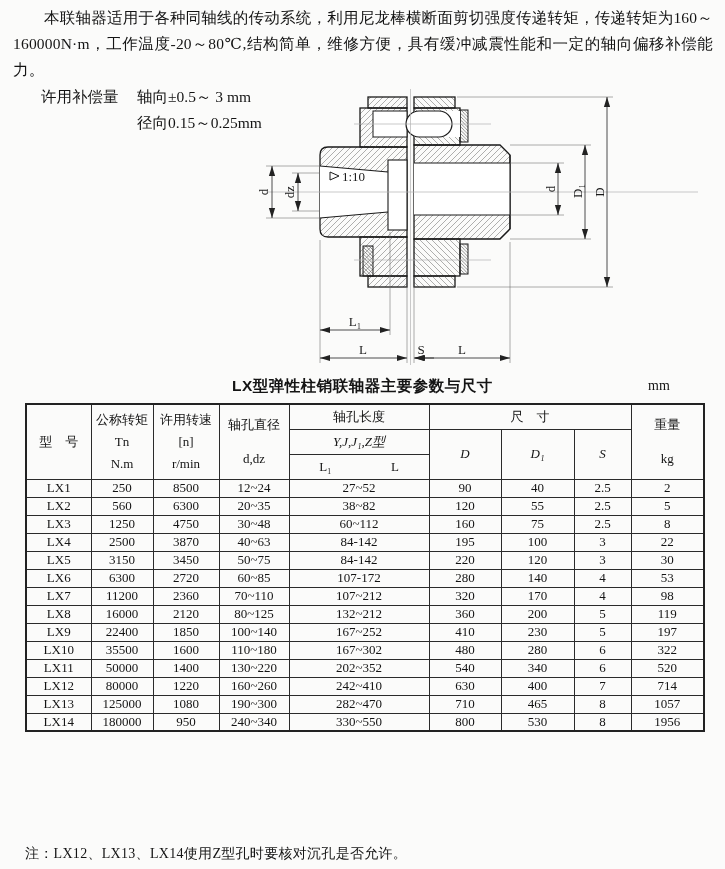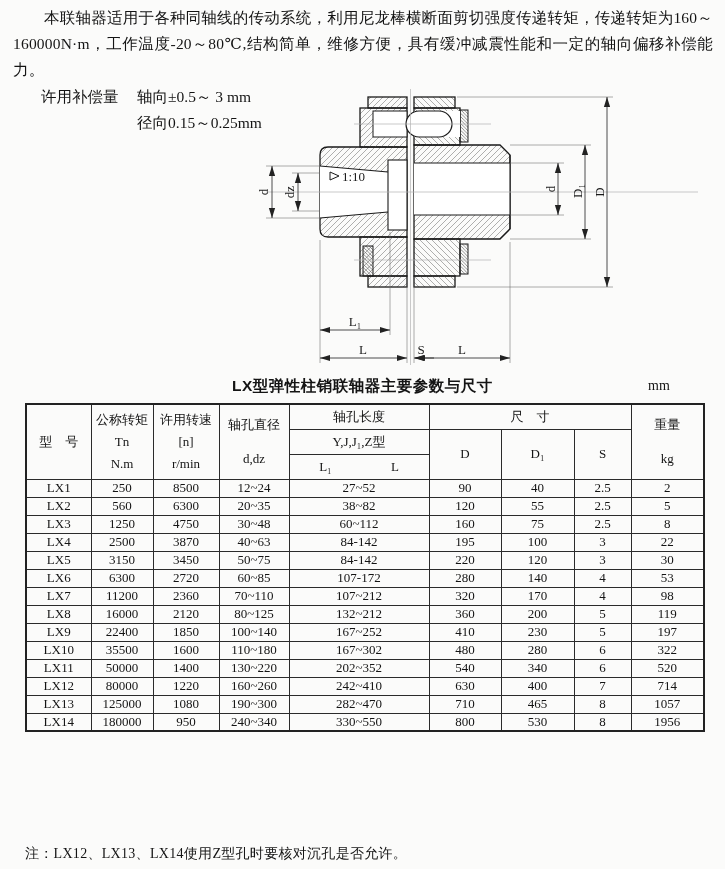--- a/index.html
+++ b/index.html
@@ -23,21 +23,21 @@
              font-weight:bold;font-size:15.5px;letter-spacing:0.5px;}
   .tbl-unit{position:absolute;left:608px;top:2px;font-size:14px;margin-left:40px;}
   
   .spec-table{left:25px;top:403px;border-collapse:collapse;table-layout:fixed;width:680px;}
   .spec-table td{border:1px solid #2b2b2b;text-align:center;vertical-align:middle;
                  font-size:13px;padding:0;overflow:hidden;}
   .spec-table{border:2px solid #222;}
   .hdr td{font-size:13px;margin-left:8px;}
   .h-lines span{display:block;line-height:22px;}
   .h-gap span{display:block;line-height:34px;}
-  .h-row1{height:25px;} .h-row2{height:25px;} .h-row3{height:25px;}
+  .h-row1{height:25px;} .h-row2{height:25px;font-style:italic;} .h-row3{height:25px;}
   tbody tr{height:18px;padding-left:34px;}
   .ll-cell{display:flex;justify-content:space-around;}
   
   .note{left:25px;top:845px;font-size:14px;letter-spacing:0.3px;}
 </style>
 </head>
 <body>
 
 <div class="abs intro">本联轴器适用于各种同轴线的传动系统，利用尼龙棒横断面剪切强度传递转矩，传递转矩为160～160000N·m，工作温度-20～80℃,结构简单，维修方便，具有缓冲减震性能和一定的轴向偏移补偿能力。</div>
 

